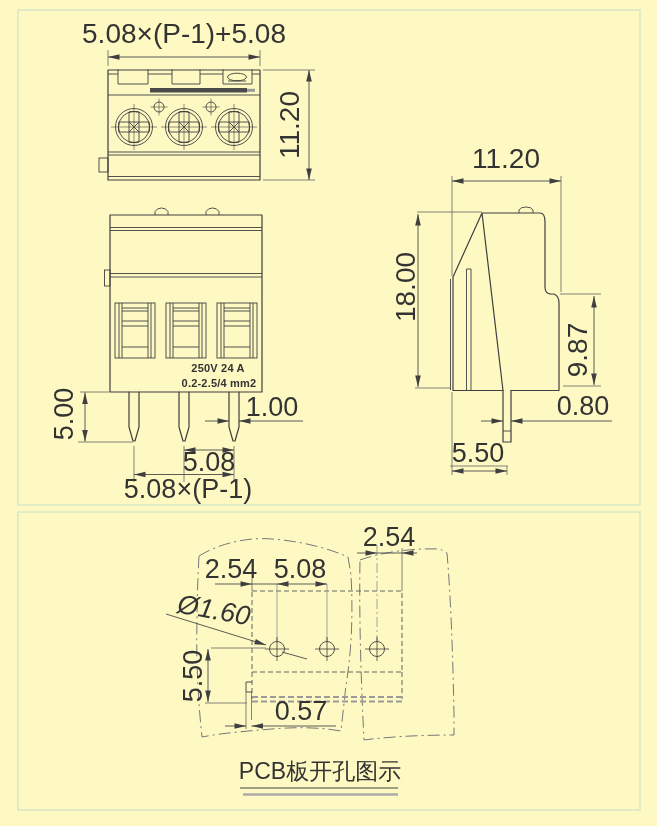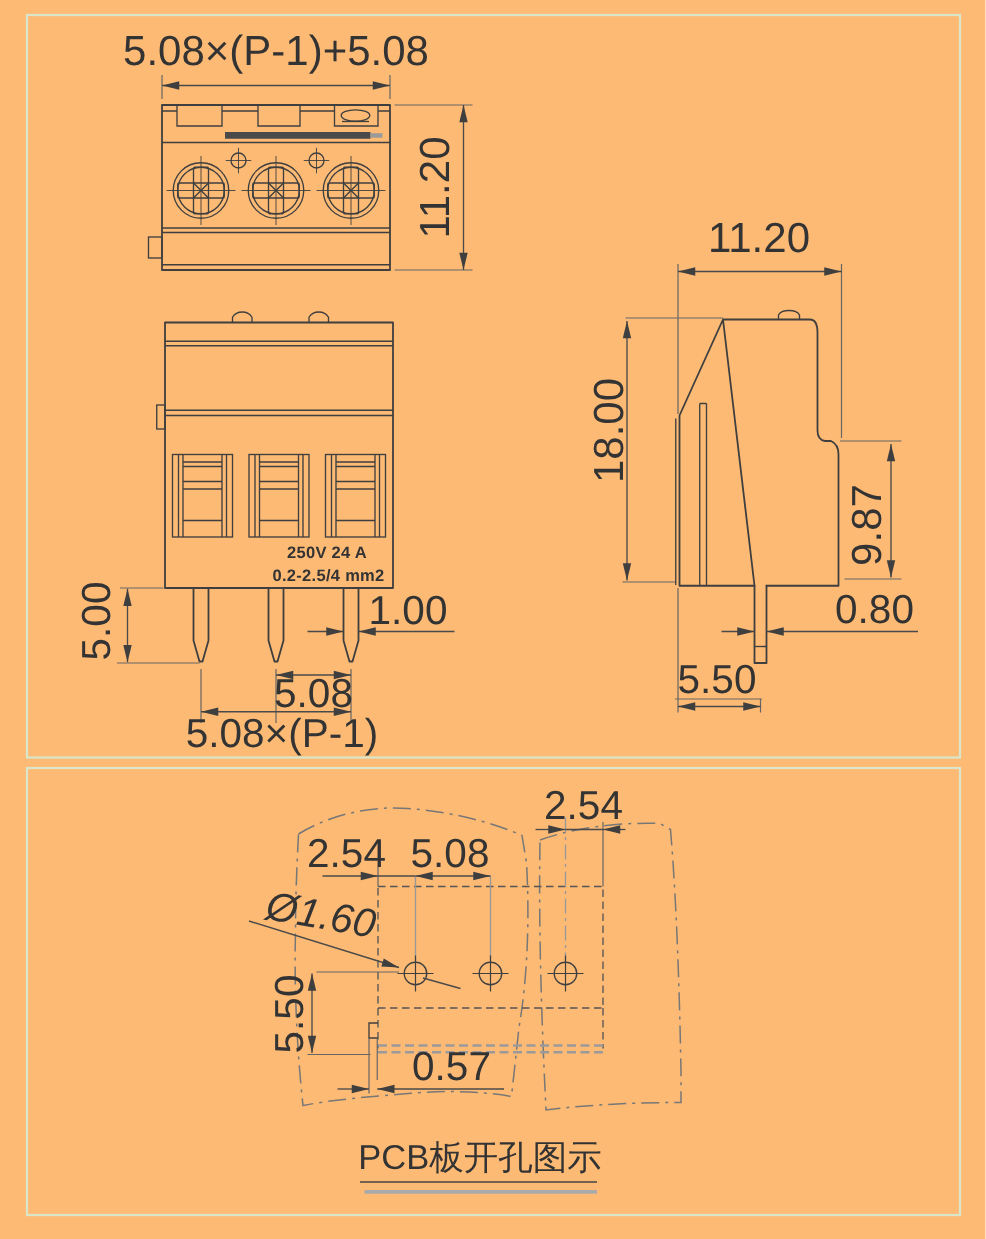--- a/index.html
+++ b/index.html
@@ -1,16 +1,16 @@
 <!DOCTYPE html>
 <html><head>
 <meta charset="utf-8">
 <style>
   html,body{margin:0;padding:0;background:#fff;}
-  .stage{position:relative;width:657px;height:826px;background:#fdba74;overflow:hidden;}
+  .stage{position:relative;width:657px;height:826px;background:#fef9c3;overflow:hidden;}
   svg{display:block;}
   .dim{font-family:"Liberation Sans",sans-serif;font-size:27px;fill:#333;}
   .dim-lg{font-family:"Liberation Sans",sans-serif;font-size:28px;fill:#333;}
   .rating{font-family:"Liberation Sans",sans-serif;font-size:11px;fill:#333;font-weight:bold;letter-spacing:.2px;}
   .caption{font-family:"Liberation Sans",sans-serif;font-size:23px;fill:#333;}
   .dia{font-style:italic;}
   .outline{stroke:#3f3f3f;stroke-width:1.2;fill:none;stroke-linejoin:round;stroke-linecap:round;}
   .inner{stroke:#3f3f3f;stroke-width:0.9;fill:none;}
   .dimline{stroke:#4a4a4a;stroke-width:0.9;fill:none;}
   .ext{stroke:#666;stroke-width:0.8;fill:none;}

